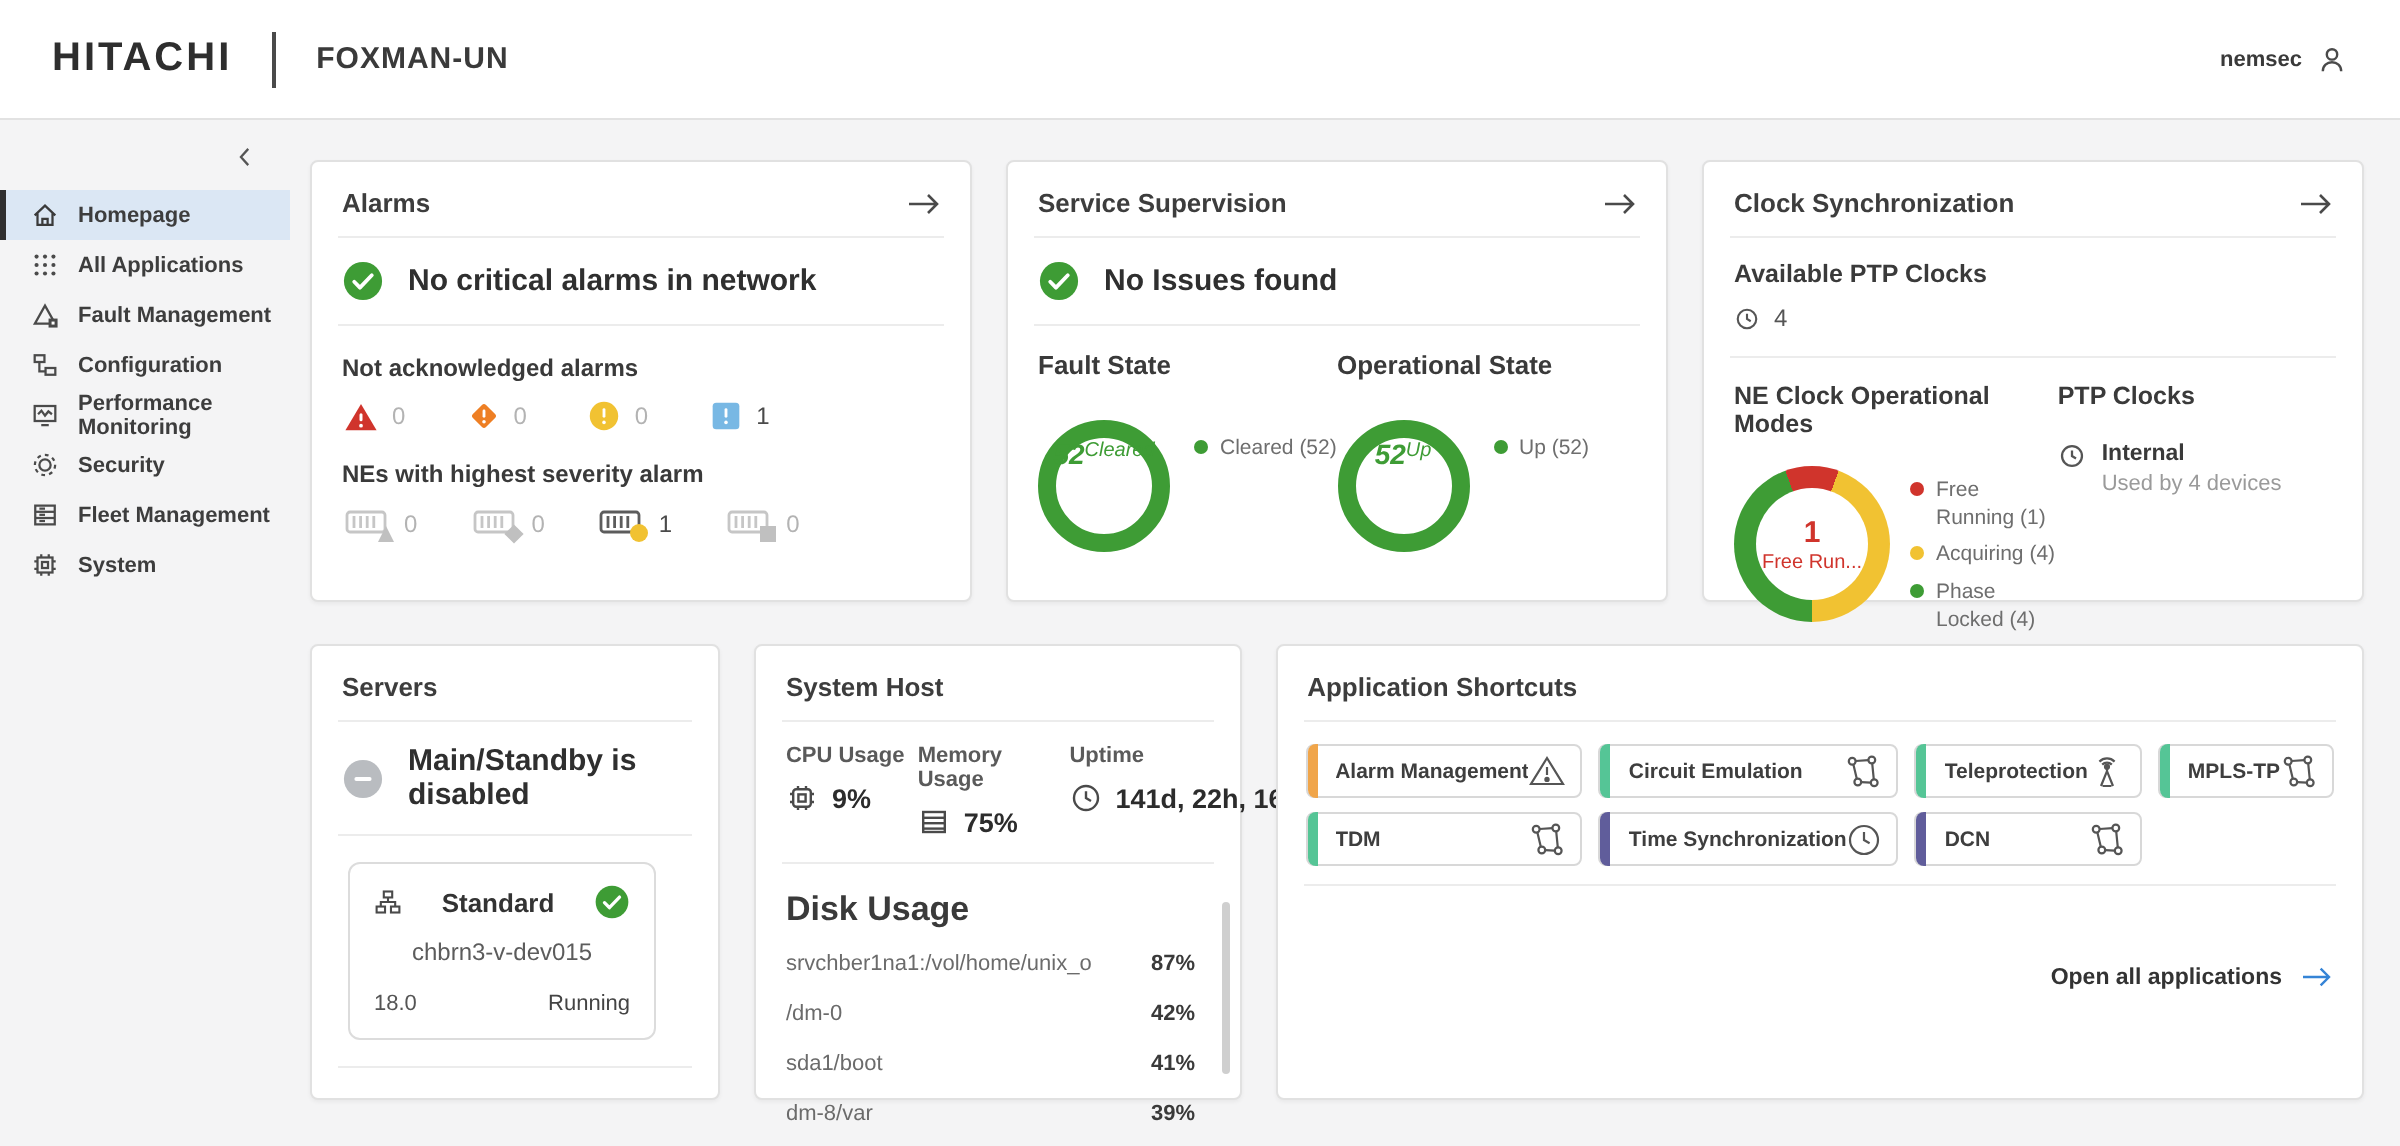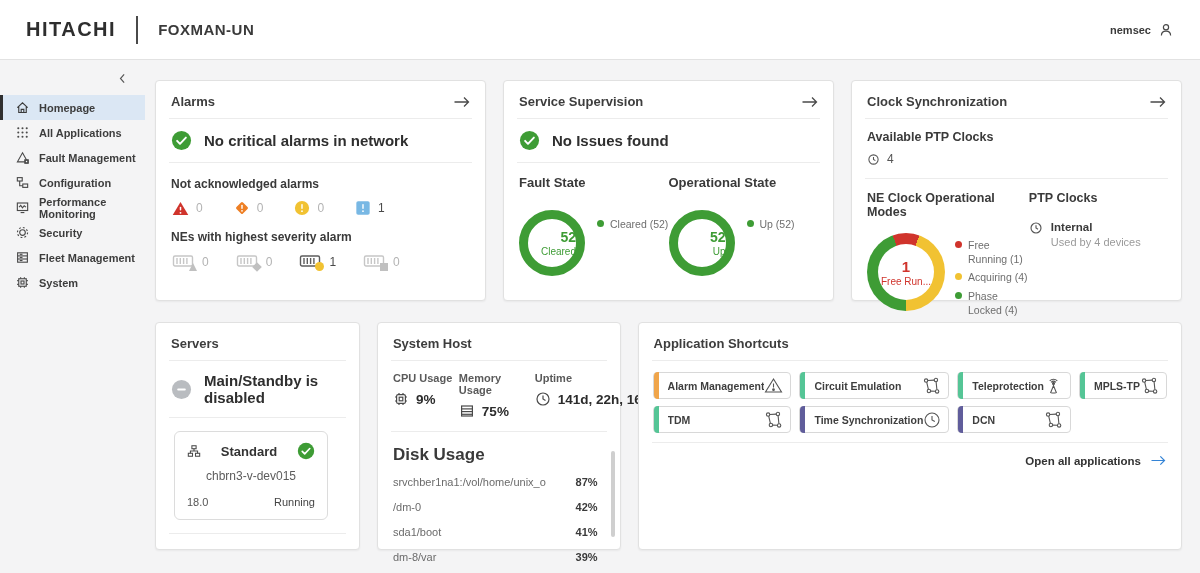--- a/index.html
+++ b/index.html
@@ -48,21 +48,21 @@
   .ne-badge.b-triangle { clip-path:polygon(50% 0,100% 100%,0 100%); }
   .ne-badge.b-diamond { transform:rotate(45deg) scale(.85); }
   .ne-count { font-size:12px; color:#b3b3b3; }
   .ne.hot .ne-count { color:#4a4a4a; }
 
   
   .svc-body { display:flex; padding:12px 15px 0; }
   .svc-col { width:50%; }
   .col-label { font-size:13px; font-weight:700; color:#3a3a3a; }
   .donut-row { display:flex; margin-top:20px; }
-  .ring { width:66px; height:66px; border-radius:50%; border:9px solid currentColor; display:flex; flex-direction:column; align-items:flex-end; justify-content:center; }
+  .ring { width:66px; height:66px; border-radius:50%; border:9px solid currentColor; display:flex; align-items:flex-start; justify-content:center;font-style:italic; }
   .ring .v { font-size:14px; font-weight:700; }
   .ring .c { font-size:10px; margin-top:1px; }
   .legend { margin:8px 0 0 12px; }
   .leg-item { display:flex; gap:6px; font-size:10.5px; color:#6e6e6e; line-height:1.3; margin-bottom:5px; }
   .leg-dot { width:7px; height:7px; border-radius:50%; background-color:currentColor; flex:0 0 auto; margin-top:2px; }
   .leg-txt { color:#6e6e6e; max-width:78px; }
 
   
   .avail { padding:11px 15px 12px; }
   .avail-label { font-size:12.5px; font-weight:700; color:#3a3a3a; }
@@ -102,21 +102,21 @@
   .disk-val { font-size:11px; font-weight:700; color:#3a3a3a; }
   .scrollbar { position:absolute; right:5px; top:128px; width:4px; height:86px; background:#cfcfcf; border-radius:2px; cursor:pointer; }
 
   
   .scut-grid { display:grid; grid-template-columns:1fr 1fr 1fr 1fr; gap:7px 8px; padding:11px 14px 9px; }
   .scut { position:relative; height:27px; border:1px solid #d8d8d8; border-radius:4px; display:flex; align-items:center; padding:0 7px 0 14px; cursor:pointer; background:#fff; }
   .scut-bar { position:absolute; left:0; top:-1px; bottom:-1px; width:5px; border-radius:4px 0 0 4px; background-color:currentColor; }
   .scut-label { flex:1; font-size:10.5px; font-weight:700; color:#3e3e3e; white-space:nowrap; overflow:hidden; }
   .scut-ic { display:flex; flex:0 0 auto; }
   .open-all-row { display:flex; justify-content:flex-end; align-items:center; padding:11px 15px; }
-  .open-all { display:flex; align-items:center; gap:9px; font-size:11.5px; font-weight:700; color:#333; cursor:pointer; }
+  .open-all { display:flex; align-items:center; gap:9px; font-size:11.5px; font-weight:700; color:#333; cursor:pointer;margin-top:28px; }
 
   svg { display:block; }
 </style>
 </head>
 <body>
 
 <header class="hdr">
   <div class="brand">HITACHI</div>
   <div class="hdr-sep"></div>
   <div class="product">FOXMAN-UN</div>

